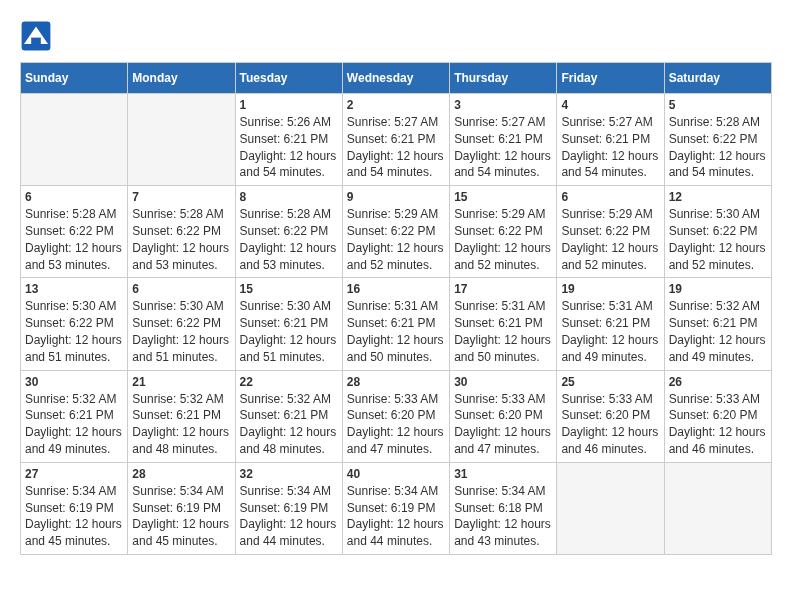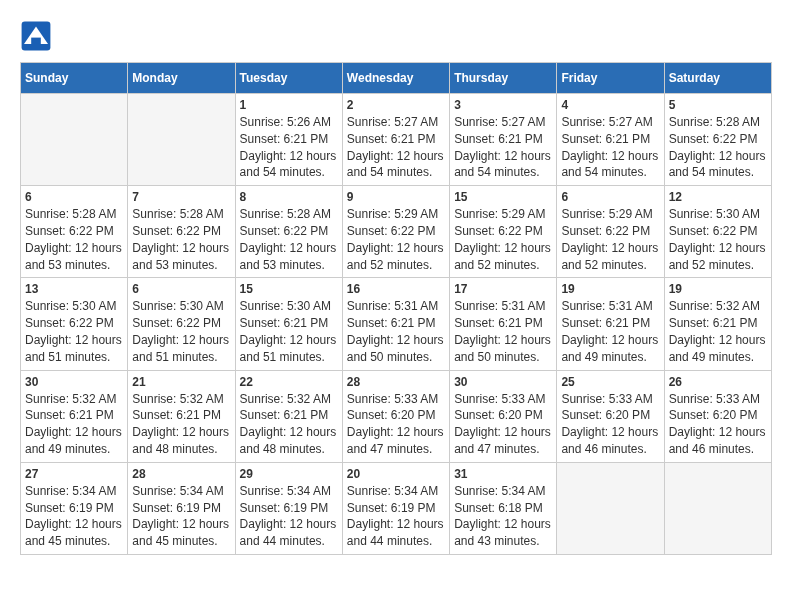--- a/index.html
+++ b/index.html
@@ -290,27 +290,27 @@
 Sunset: 6:19 PM
 Daylight: 12 hours and 45 minutes.</div>
         </td>
         <td>
           <div class="day-num">28</div>
           <div class="day-info" style="white-space: pre-line;">Sunrise: 5:34 AM
 Sunset: 6:19 PM
 Daylight: 12 hours and 45 minutes.</div>
         </td>
         <td>
-          <div class="day-num">29</div>
+          <div class="day-num">32</div>
           <div class="day-info" style="white-space: pre-line;">Sunrise: 5:34 AM
 Sunset: 6:19 PM
 Daylight: 12 hours and 44 minutes.</div>
         </td>
         <td>
-          <div class="day-num">20</div>
+          <div class="day-num">40</div>
           <div class="day-info" style="white-space: pre-line;">Sunrise: 5:34 AM
 Sunset: 6:19 PM
 Daylight: 12 hours and 44 minutes.</div>
         </td>
         <td>
           <div class="day-num">31</div>
           <div class="day-info" style="white-space: pre-line;">Sunrise: 5:34 AM
 Sunset: 6:18 PM
 Daylight: 12 hours and 43 minutes.</div>
         </td>

